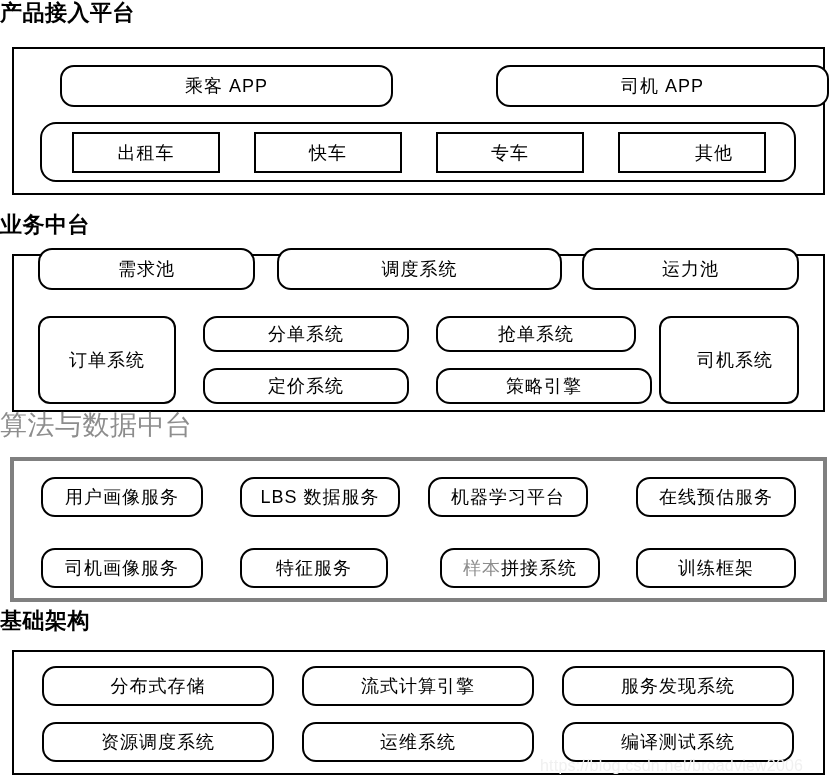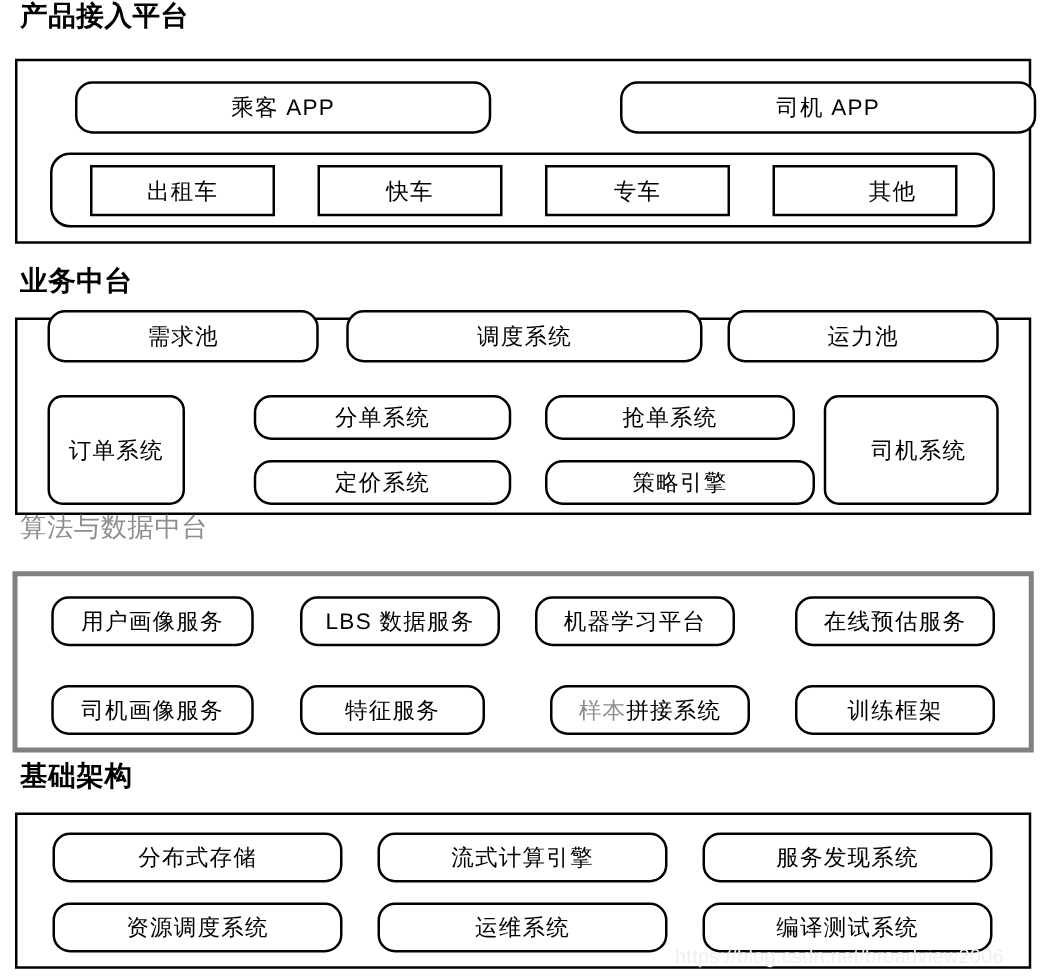--- a/index.html
+++ b/index.html
@@ -23,27 +23,27 @@
     box-sizing: border-box;
   }
 
   
   .sec-title {
     font-size: 22px;
     font-weight: bold;
     color: #000000;
     letter-spacing: 0.5px;
     line-height: 1;
-    padding-left: 16px;
+    padding-left: 0;
   }
   .sec-title.muted {
     color: #8d8d8d;
     font-weight: normal;
     font-family: "Liberation Serif", "DejaVu Serif", serif;
-    font-size: 21px;
+    font-size: 27px;
   }
 
   
   .frame {
     border: 2px solid #000000;
     box-sizing: border-box;
     background: #ffffff;
   }
   .frame.gray {
     border: 4px solid #808080;
@@ -96,21 +96,21 @@
   #sec-business .sec-title { position: absolute; left: 0; top: 2px; }
   #sec-business .frame {
     position: absolute; left: 12px; top: 42px;
     width: 813px; height: 158px;
   }
   .biz-top { position: absolute; top: 36px; height: 42px; }
   #biz-demand-pool  { left: 38px;  width: 217px; }
   #biz-dispatch     { left: 277px; width: 285px; }
   #biz-capacity     { left: 582px; width: 217px; }
 
-  #biz-order  { position: absolute; left: 38px;  top: 104px; width: 110px; height: 88px; }
+  #biz-order  { position: absolute; left: 38px;  top: 104px; width: 138px; height: 88px; }
   #biz-driver { position: absolute; left: 659px; top: 104px; width: 140px; height: 88px; padding-left: 12px; }
 
   .biz-mid { position: absolute; height: 36px; }
   #biz-assign { left: 203px; top: 104px; width: 206px; }
   #biz-price  { left: 203px; top: 156px; width: 206px; }
   #biz-grab   { left: 436px; top: 104px; width: 200px; }
   #biz-policy { left: 436px; top: 156px; width: 216px; }
 
   
   #sec-algo { position: absolute; left: 0; top: 412px; width: 837px; }

